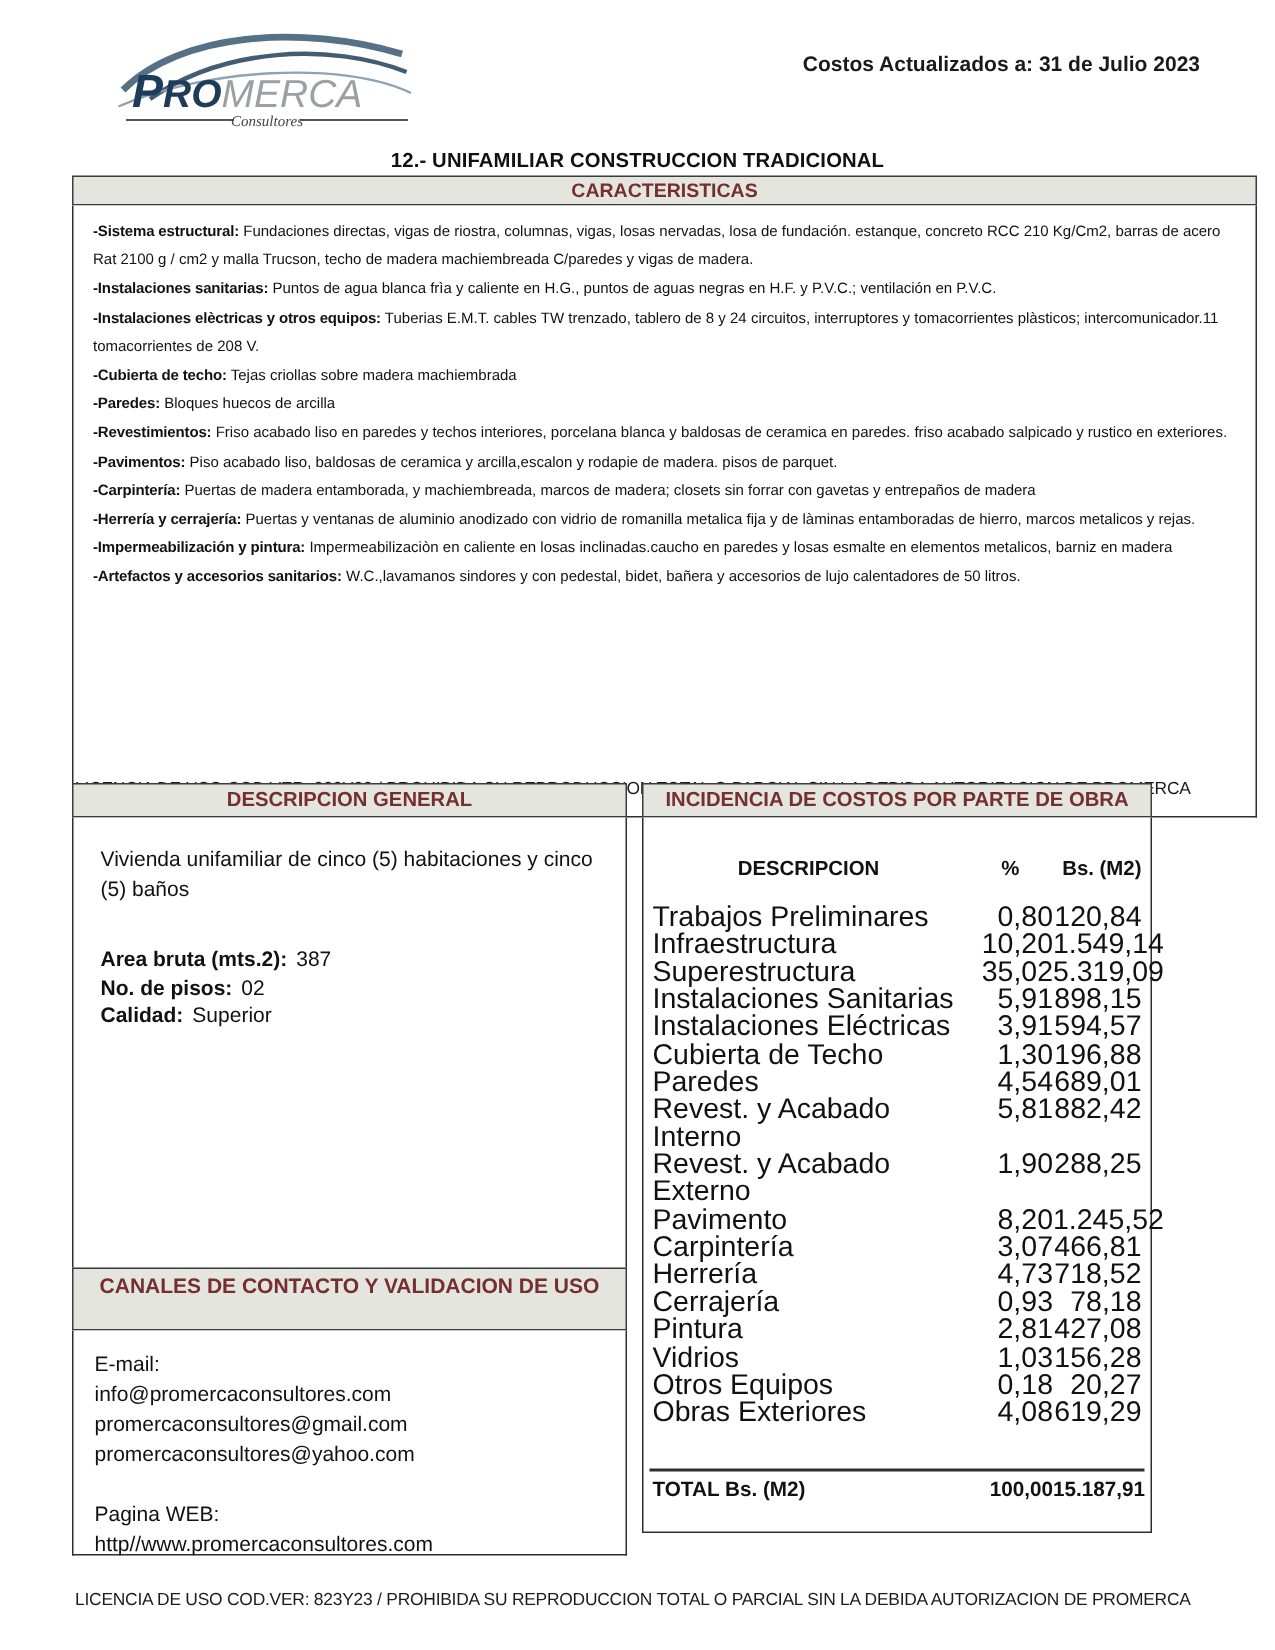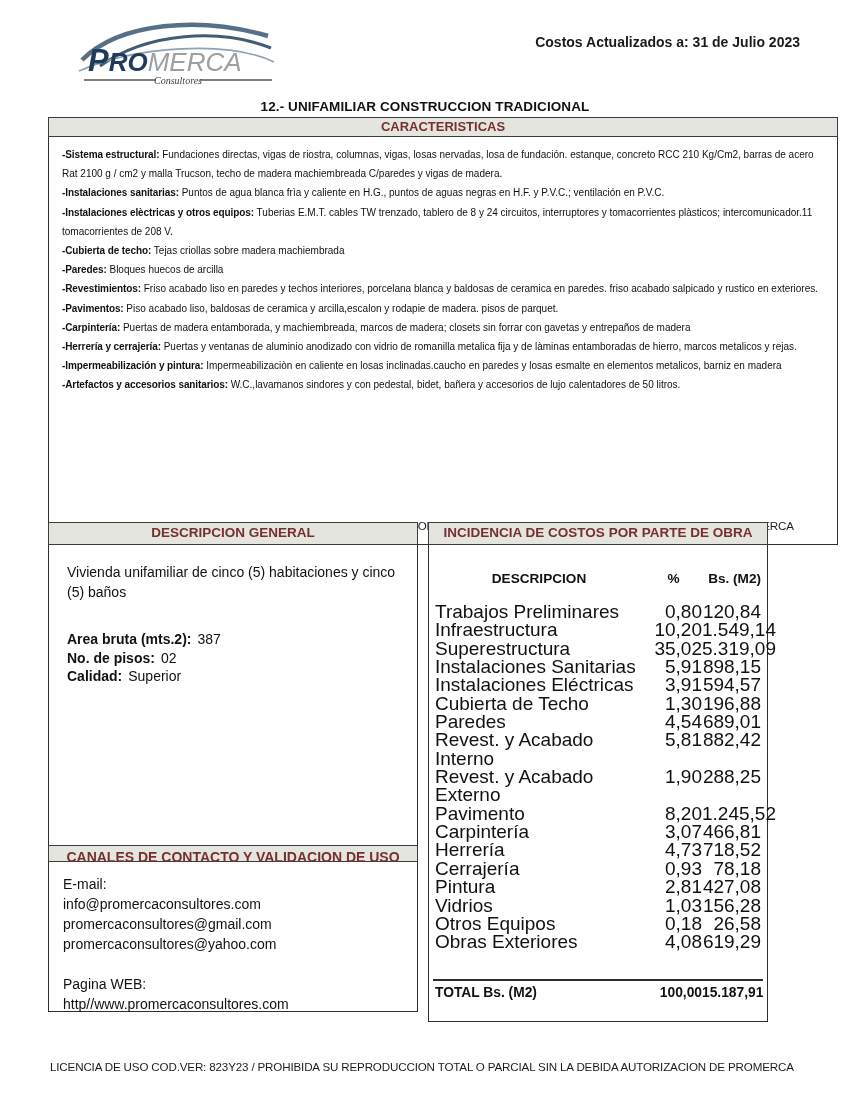--- a/index.html
+++ b/index.html
@@ -36,21 +36,21 @@
   .left-col .bar, .right-col .bar { height:23px; font-size:13.5px; line-height:20px; }
 
   .desc-body { border:1.8px solid #2e2e2e; border-top:none; background:#fff;
                height:347px; padding:18px 16px 0 18px; font-size:14px; line-height:19.5px; }
   .desc-summary { margin-bottom:28px; }
   .desc-field { line-height:18.5px; }
   .desc-field b { margin-right:6px; }
 
   
   .contact { position:absolute; left:48px; top:845px; width:370px; }
-  .contact .bar { height:17px; font-size:14px; line-height:22px; }
+  .contact .bar { height:42px; font-size:14px; line-height:22px; }
   .contact-body { border:1.8px solid #2e2e2e; border-top:none; background:#fff;
                   height:150px; padding:12px 14px 0 14px; font-size:14px; line-height:20px; }
   .contact-gap { height:20px; }
 
   
   .inc-body { border:1.8px solid #2e2e2e; border-top:none; background:#fff;
               height:477px; display:flex; flex-direction:column; padding:16px 4px; }
   .cost-head { display:grid; grid-template-columns:212px 57px 1fr; padding-top:10px;
                font-weight:bold; font-size:13.6px; }
   .cost-head .c1 { text-align:center; }
@@ -206,21 +206,21 @@
             <span class="c3">427,08</span>
           </div>
           <div class="cost-row">
             <span class="c1">Vidrios</span>
             <span class="c2">1,03</span>
             <span class="c3">156,28</span>
           </div>
           <div class="cost-row">
             <span class="c1">Otros Equipos</span>
             <span class="c2">0,18</span>
-            <span class="c3">26,58</span>
+            <span class="c3">20,27</span>
           </div>
           <div class="cost-row">
             <span class="c1">Obras Exteriores</span>
             <span class="c2">4,08</span>
             <span class="c3">619,29</span>
           </div>
         </div>
       <div class="cost-spacer"></div>
       <div class="total-row">
         <span class="c1">TOTAL Bs. (M2)</span>

